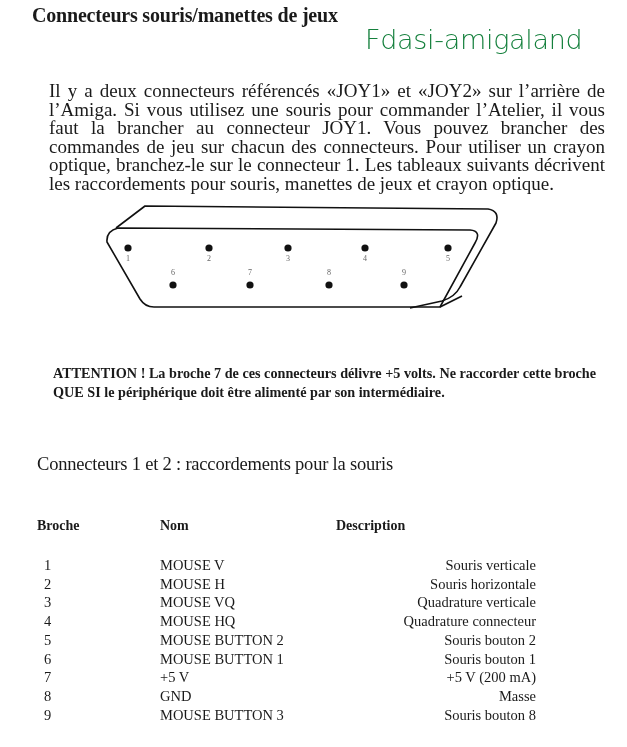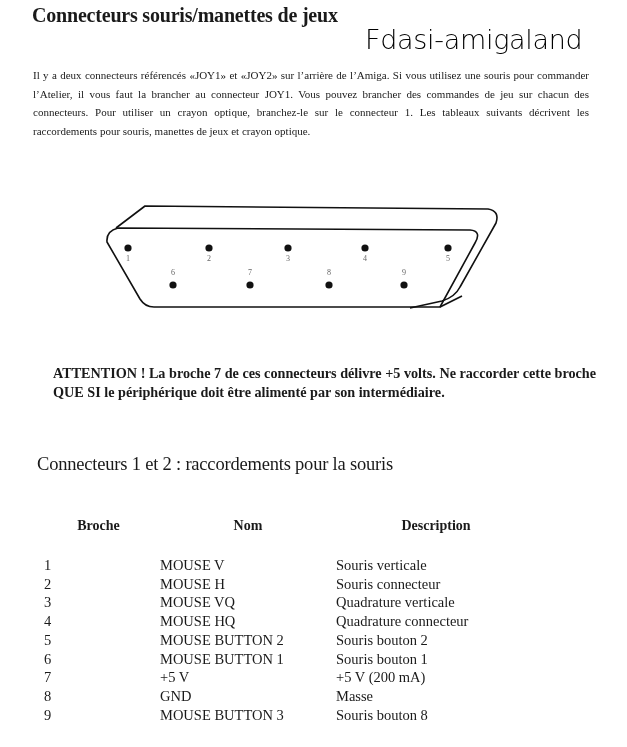--- a/index.html
+++ b/index.html
@@ -7,47 +7,47 @@
     width: 627px; height: 747px; position: relative; overflow: hidden;
     font-family: "Liberation Serif", "DejaVu Serif", serif; color: #1a1a1a;
   }
   .title {
     position: absolute; left: 32px; top: 4px;
     font-size: 20px; font-weight: bold; letter-spacing: -0.2px; white-space: nowrap;
   }
   .watermark {
     position: absolute; left: 365px; top: 24px;
     font-family: "DejaVu Sans", "Liberation Sans", sans-serif;
-    font-size: 27px; font-weight: 300; color: #000000; letter-spacing: -0.3px; white-space: nowrap;
+    font-size: 27px; font-weight: 300; color: #15803d; letter-spacing: -0.3px; white-space: nowrap;
   }
   .intro {
     position: absolute; left: 33px; top: 66px; width: 556px;
-    font-size: 11px; line-height: 18.5px; text-align: justify; margin: 0;
+    font-size: 19px; line-height: 18.5px; text-align: justify; margin: 16px;
   }
   .connector { position: absolute; left: 90px; top: 195px; width: 420px; height: 125px; }
   .warning {
     position: absolute; left: 37px; top: 348px; width: 560px;
     font-size: 14.2px; font-weight: bold; line-height: 19px; margin: 16px;
   }
   .section-title {
     position: absolute; left: 37px; top: 454px;
     font-size: 18.5px; font-weight: normal; white-space: nowrap; letter-spacing: -0.2px;
   }
   table.pins {
     position: absolute; left: 37px; top: 518px; border-collapse: collapse;
     font-size: 14.5px;
   }
   table.pins th {
-    font-weight: bold; text-align: center; padding: 0; height: 22px; vertical-align: top; font-size: 14px;
+    font-weight: bold; text-align: left; padding: 0; height: 22px; vertical-align: top; font-size: 14px;
   }
   table.pins td { padding: 0; line-height: 18.7px; height: 18.7px; white-space: nowrap; }
   table.pins tr.spacer td { height: 16px; }
   .c-pin { width: 116px; padding-left: 7px !important; }
   .c-name { width: 176px; }
-  .c-desc { width: 200px; }
+  .c-desc { width: 200px; text-align: right; }
   th.c-pin { padding-left: 0 !important; }
 </style>
 </head>
 <body>
 
 <div class="title">Connecteurs souris/manettes de jeux</div>
 <div class="watermark">Fdasi-amigaland</div>
 
 <p class="intro">Il y a deux connecteurs référencés «JOY1» et «JOY2» sur l’arrière de l’Amiga. Si vous utilisez une souris pour commander l’Atelier, il vous faut la brancher au connecteur JOY1. Vous pouvez brancher des commandes de jeu sur chacun des connecteurs. Pour utiliser un crayon optique, branchez-le sur le connecteur 1. Les tableaux suivants décrivent les raccordements pour souris, manettes de jeux et crayon optique.</p>
 
@@ -101,21 +101,21 @@
         <td colspan="3"></td>
       </tr>
   <tr>
     <td class="c-pin">1</td>
     <td class="c-name">MOUSE V</td>
     <td class="c-desc">Souris verticale</td>
   </tr>
       <tr>
     <td class="c-pin">2</td>
     <td class="c-name">MOUSE H</td>
-    <td class="c-desc">Souris connecteur</td>
+    <td class="c-desc">Souris horizontale</td>
   </tr>
       <tr>
     <td class="c-pin">3</td>
     <td class="c-name">MOUSE VQ</td>
     <td class="c-desc">Quadrature verticale</td>
   </tr>
       <tr>
     <td class="c-pin">4</td>
     <td class="c-name">MOUSE HQ</td>
     <td class="c-desc">Quadrature connecteur</td>

